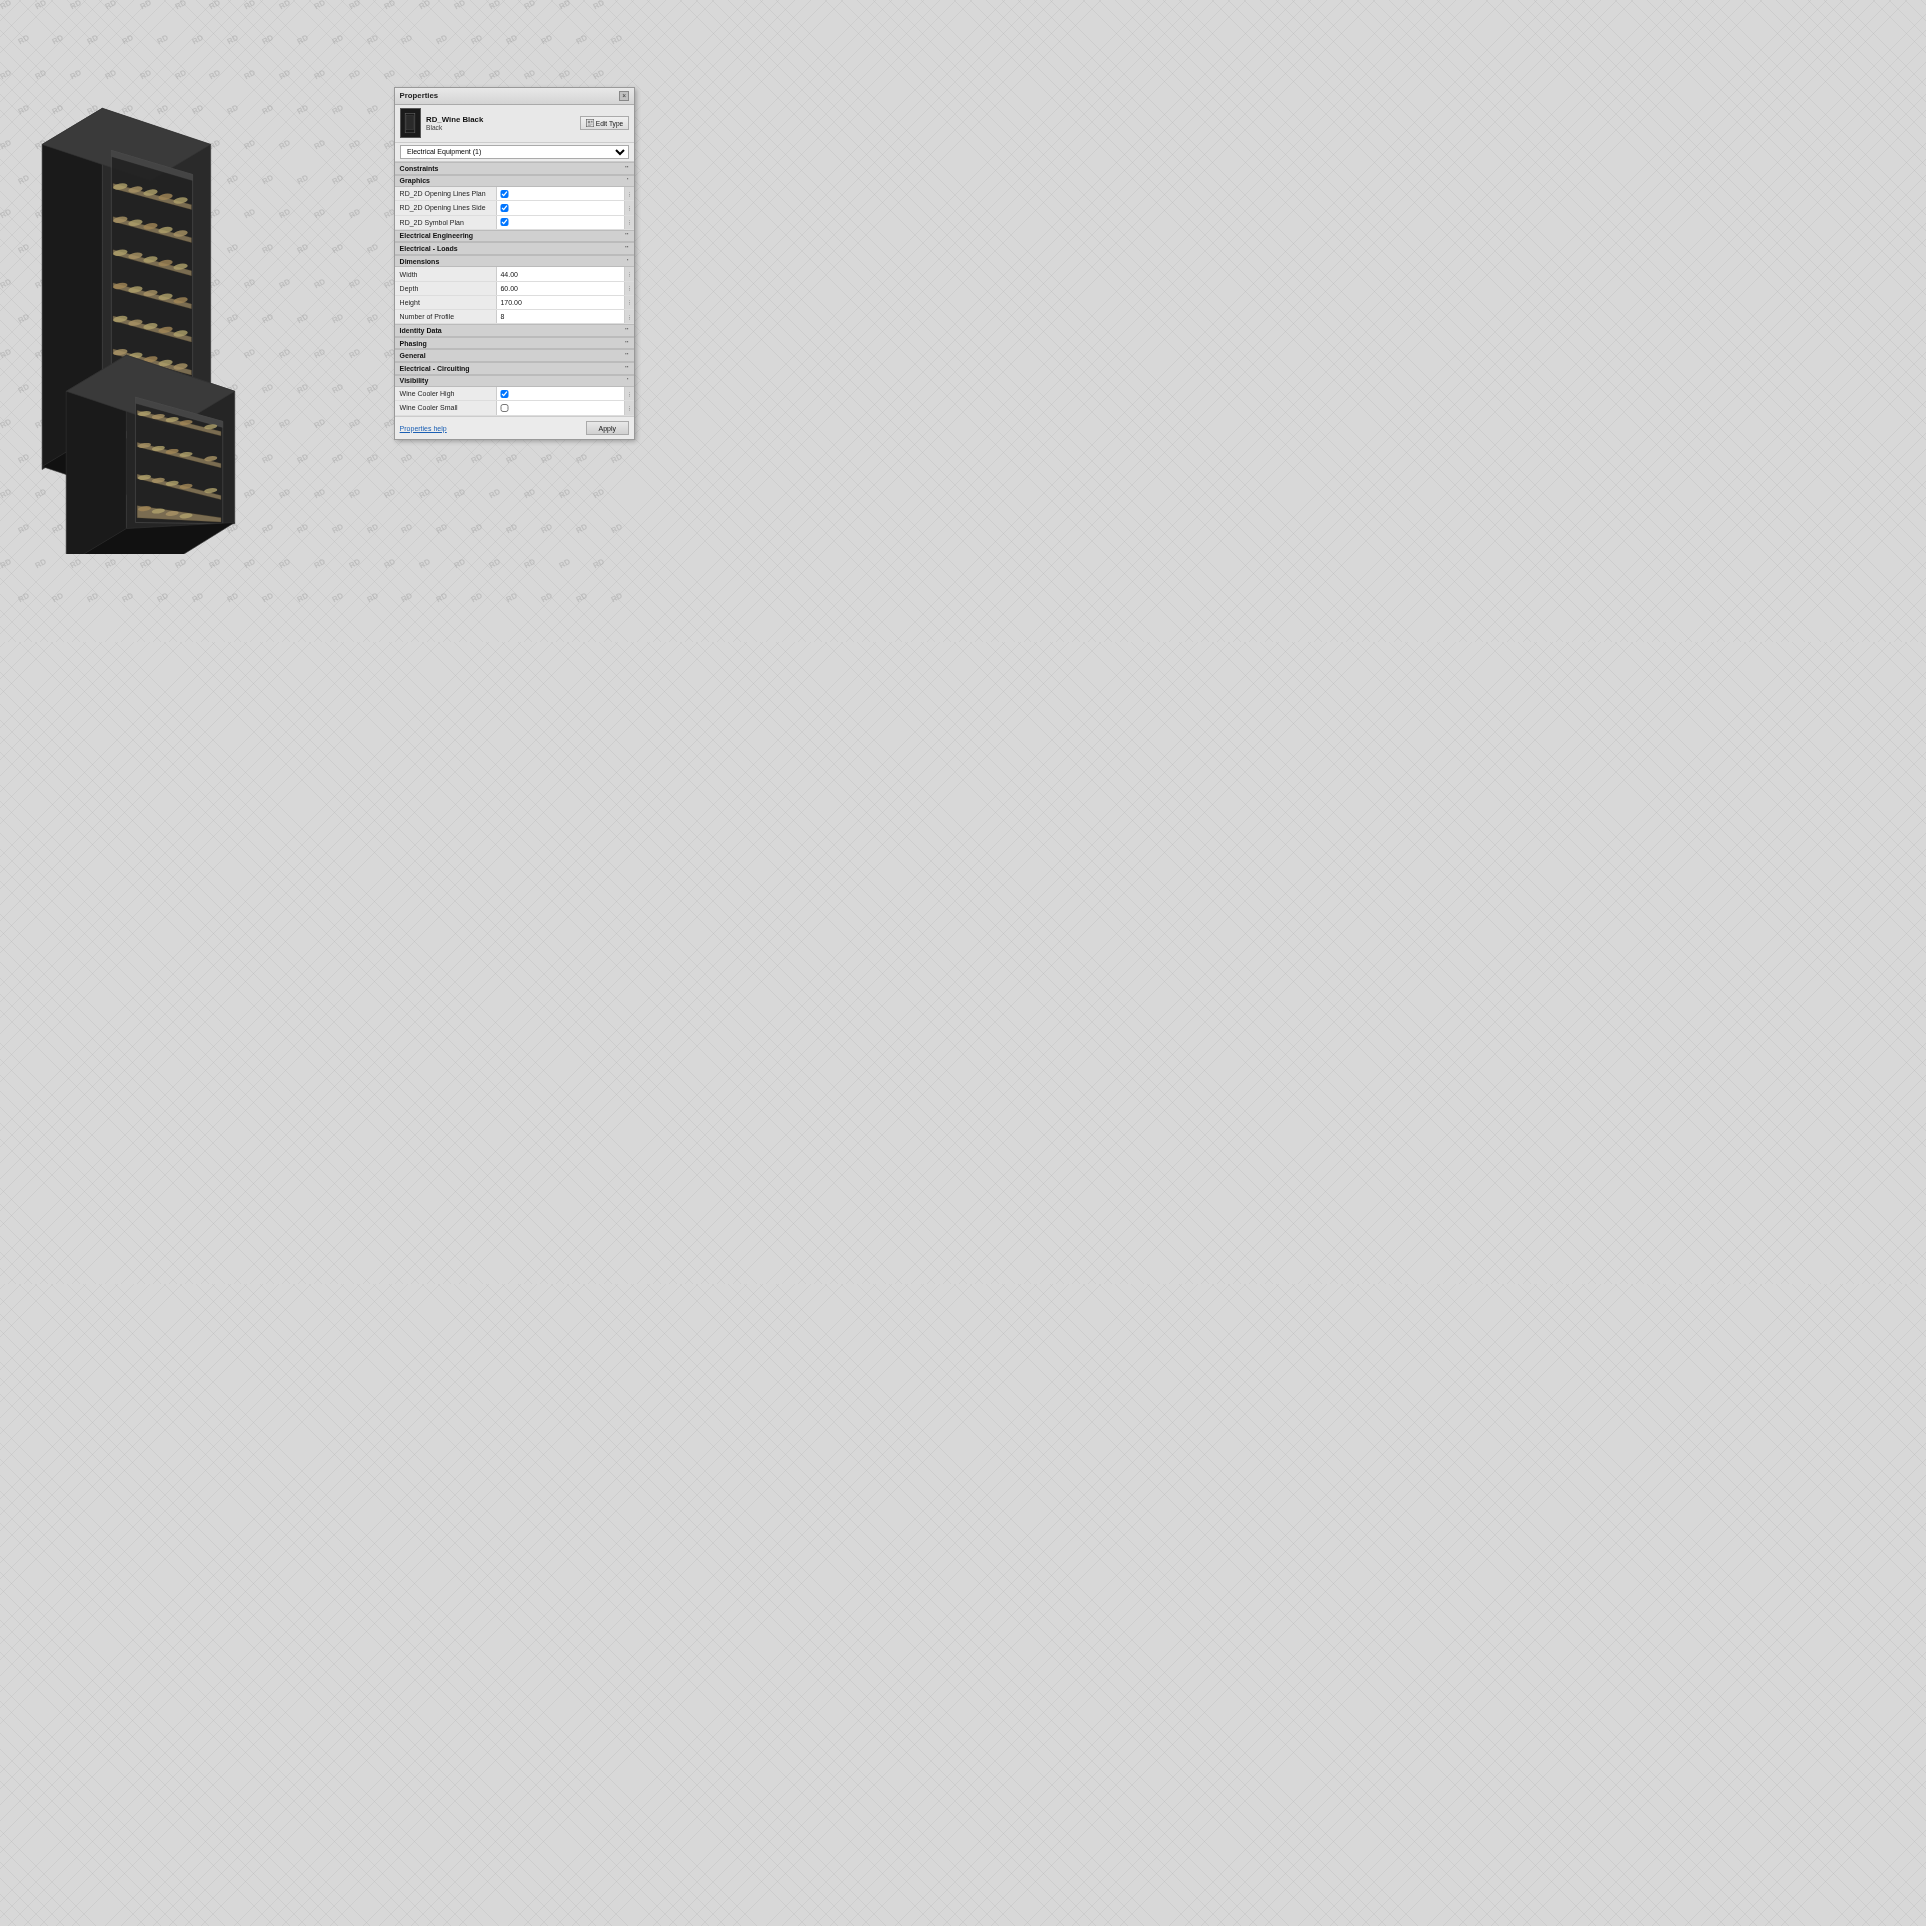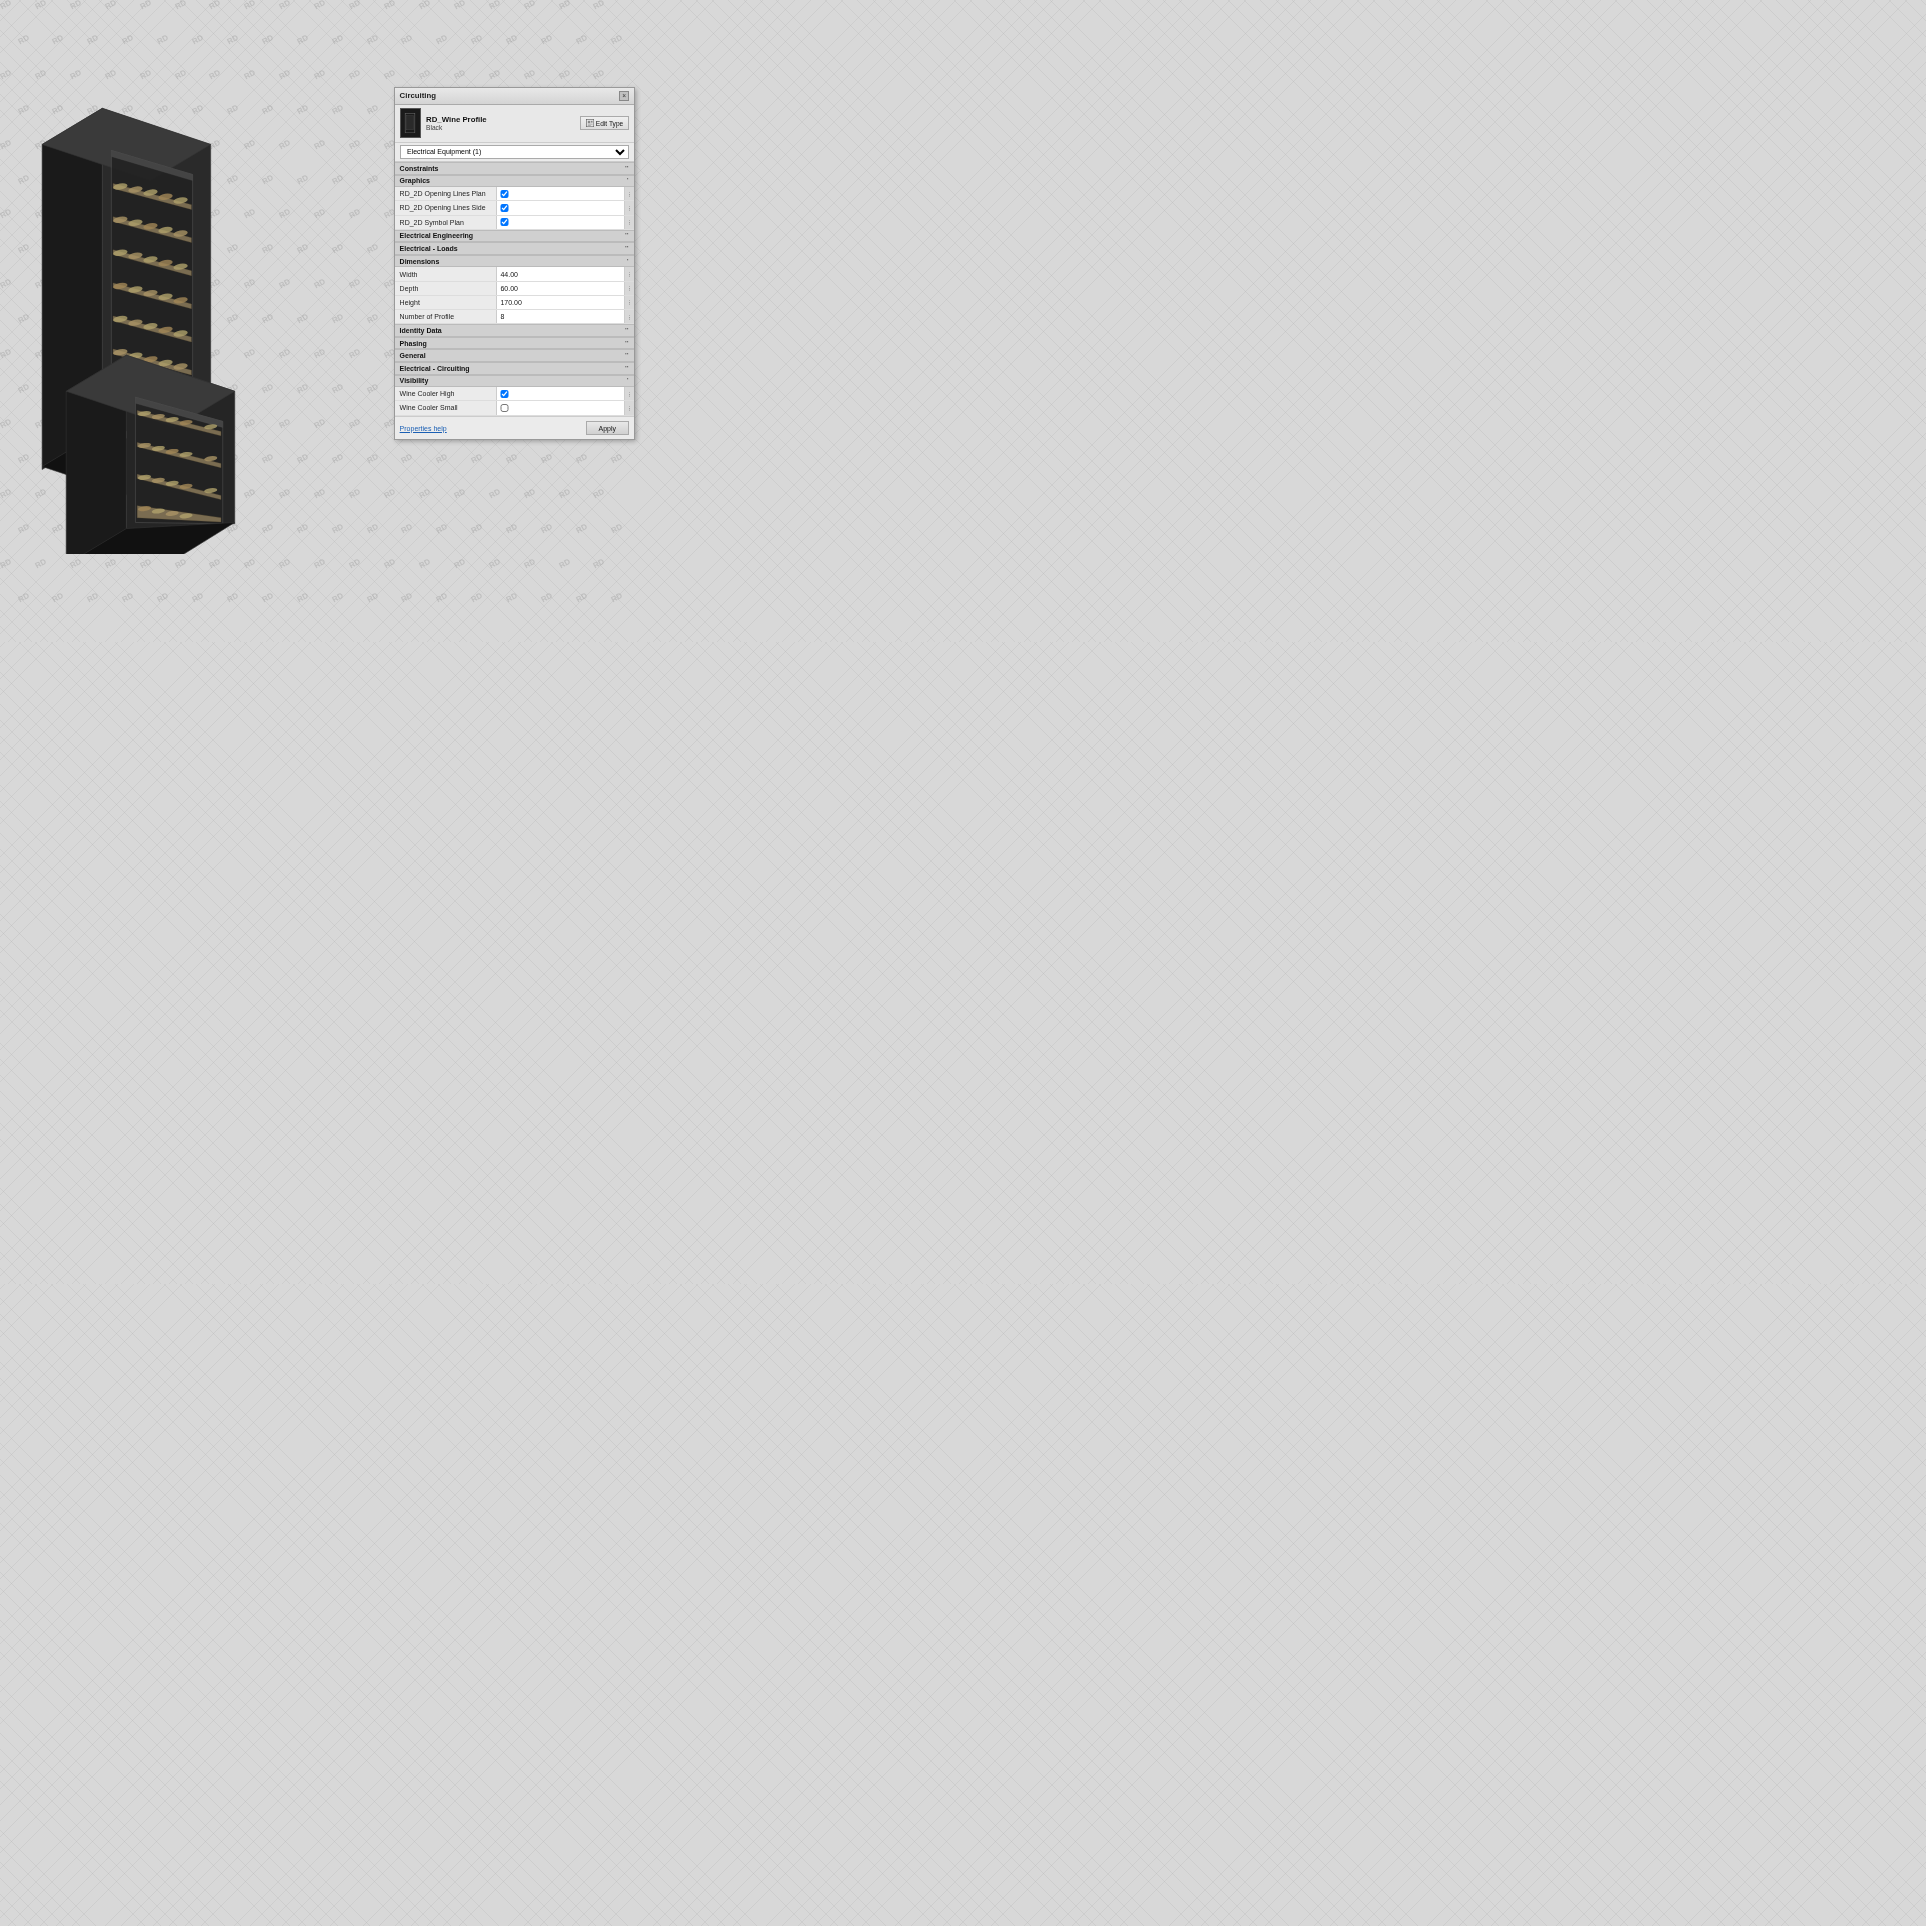--- a/index.html
+++ b/index.html
@@ -706,33 +706,33 @@
       <ellipse cx="299" cy="737" rx="11" ry="4" fill="#c8b878" opacity="0.8" transform="rotate(-8,299,737)"></ellipse>
     </g>
 
     <polygon points="100,818 200,758 380,748 280,810" fill="#111" stroke="#333" stroke-width="1"></polygon>
   </svg>
 </div>
 
 <div class="properties-panel">
 
   <div class="panel-titlebar">
-    <span class="panel-title-text">Circuiting</span>
+    <span class="panel-title-text">Properties</span>
     <div class="close-btn">×</div>
   </div>
 
   <div class="panel-header">
     <div class="element-icon">
       <svg width="12" height="20.5" viewBox="0 0 20 34">
         <rect x="2" y="1" width="16" height="32" fill="#1a1a1a" stroke="#666" stroke-width="1"></rect>
         <rect x="4" y="4" width="12" height="24" fill="#2a2a2a" stroke="#555" stroke-width="0.5"></rect>
       </svg>
     </div>
     <div>
-      <div class="element-name">RD_Wine Profile</div>
+      <div class="element-name">RD_Wine Black</div>
       <div class="element-sub">Black</div>
     </div>
     <button class="edit-type-btn">
       <svg width="8.4" height="8.4" viewBox="0 0 14 14">
         <rect x="1" y="1" width="12" height="12" fill="none" stroke="#555" stroke-width="1"></rect>
         <rect x="3" y="3" width="4" height="4" fill="#888"></rect>
         <rect x="8" y="3" width="3" height="3" fill="#888"></rect>
         <rect x="3" y="8" width="8" height="1" fill="#888"></rect>
         <rect x="3" y="10" width="5" height="1" fill="#888"></rect>
       </svg>

